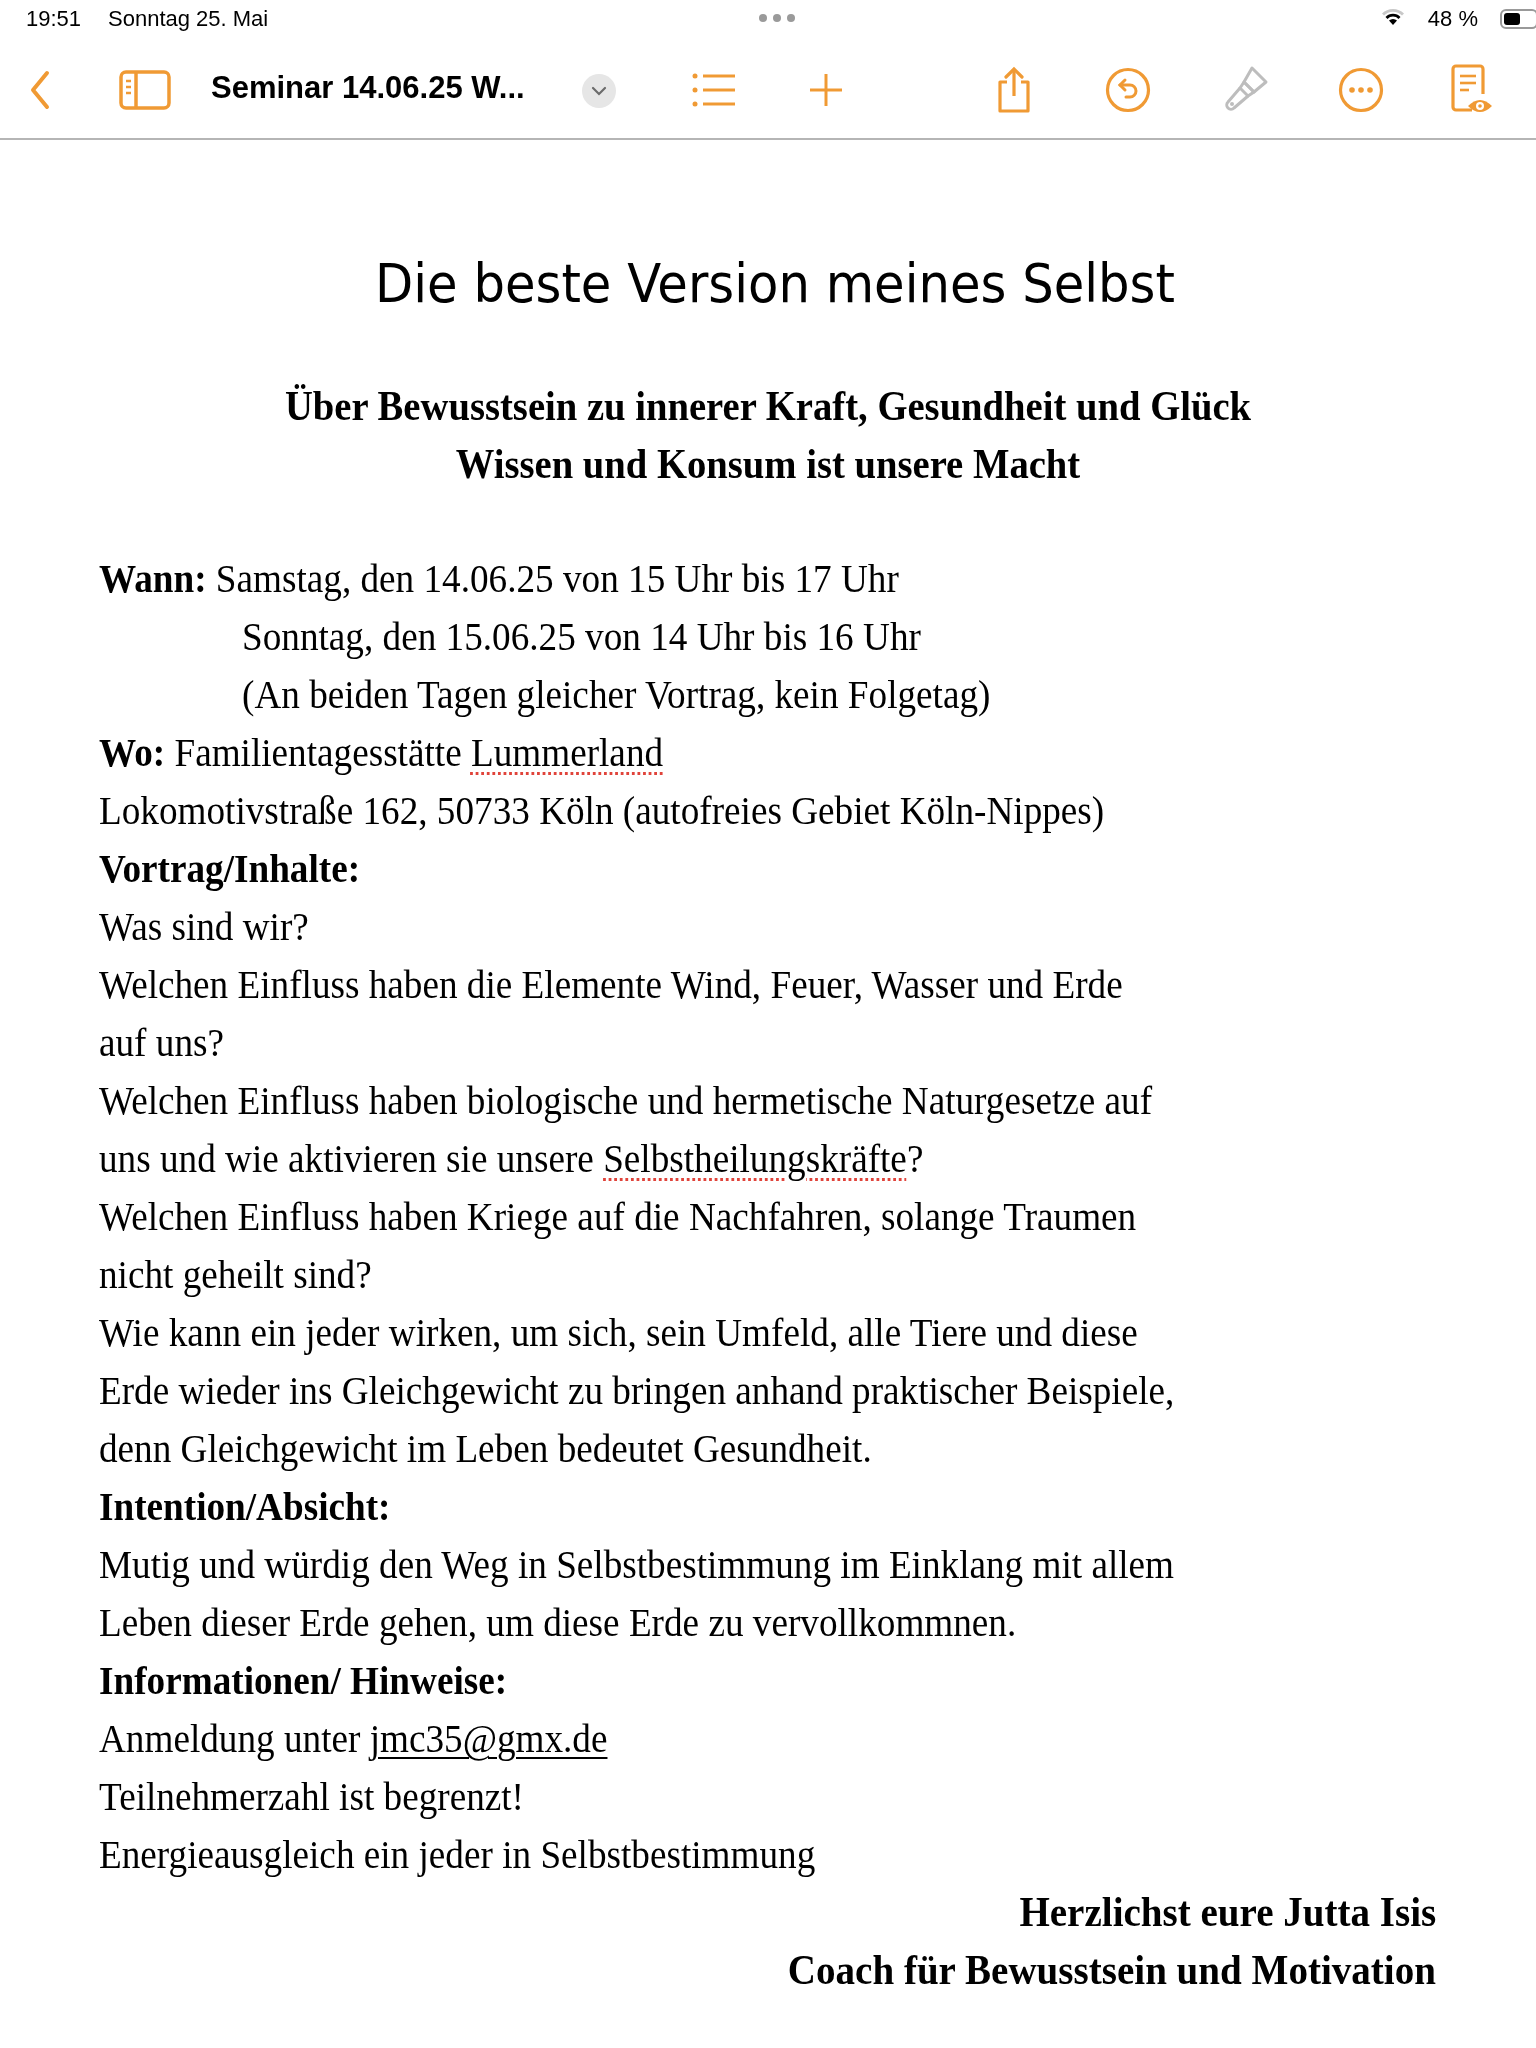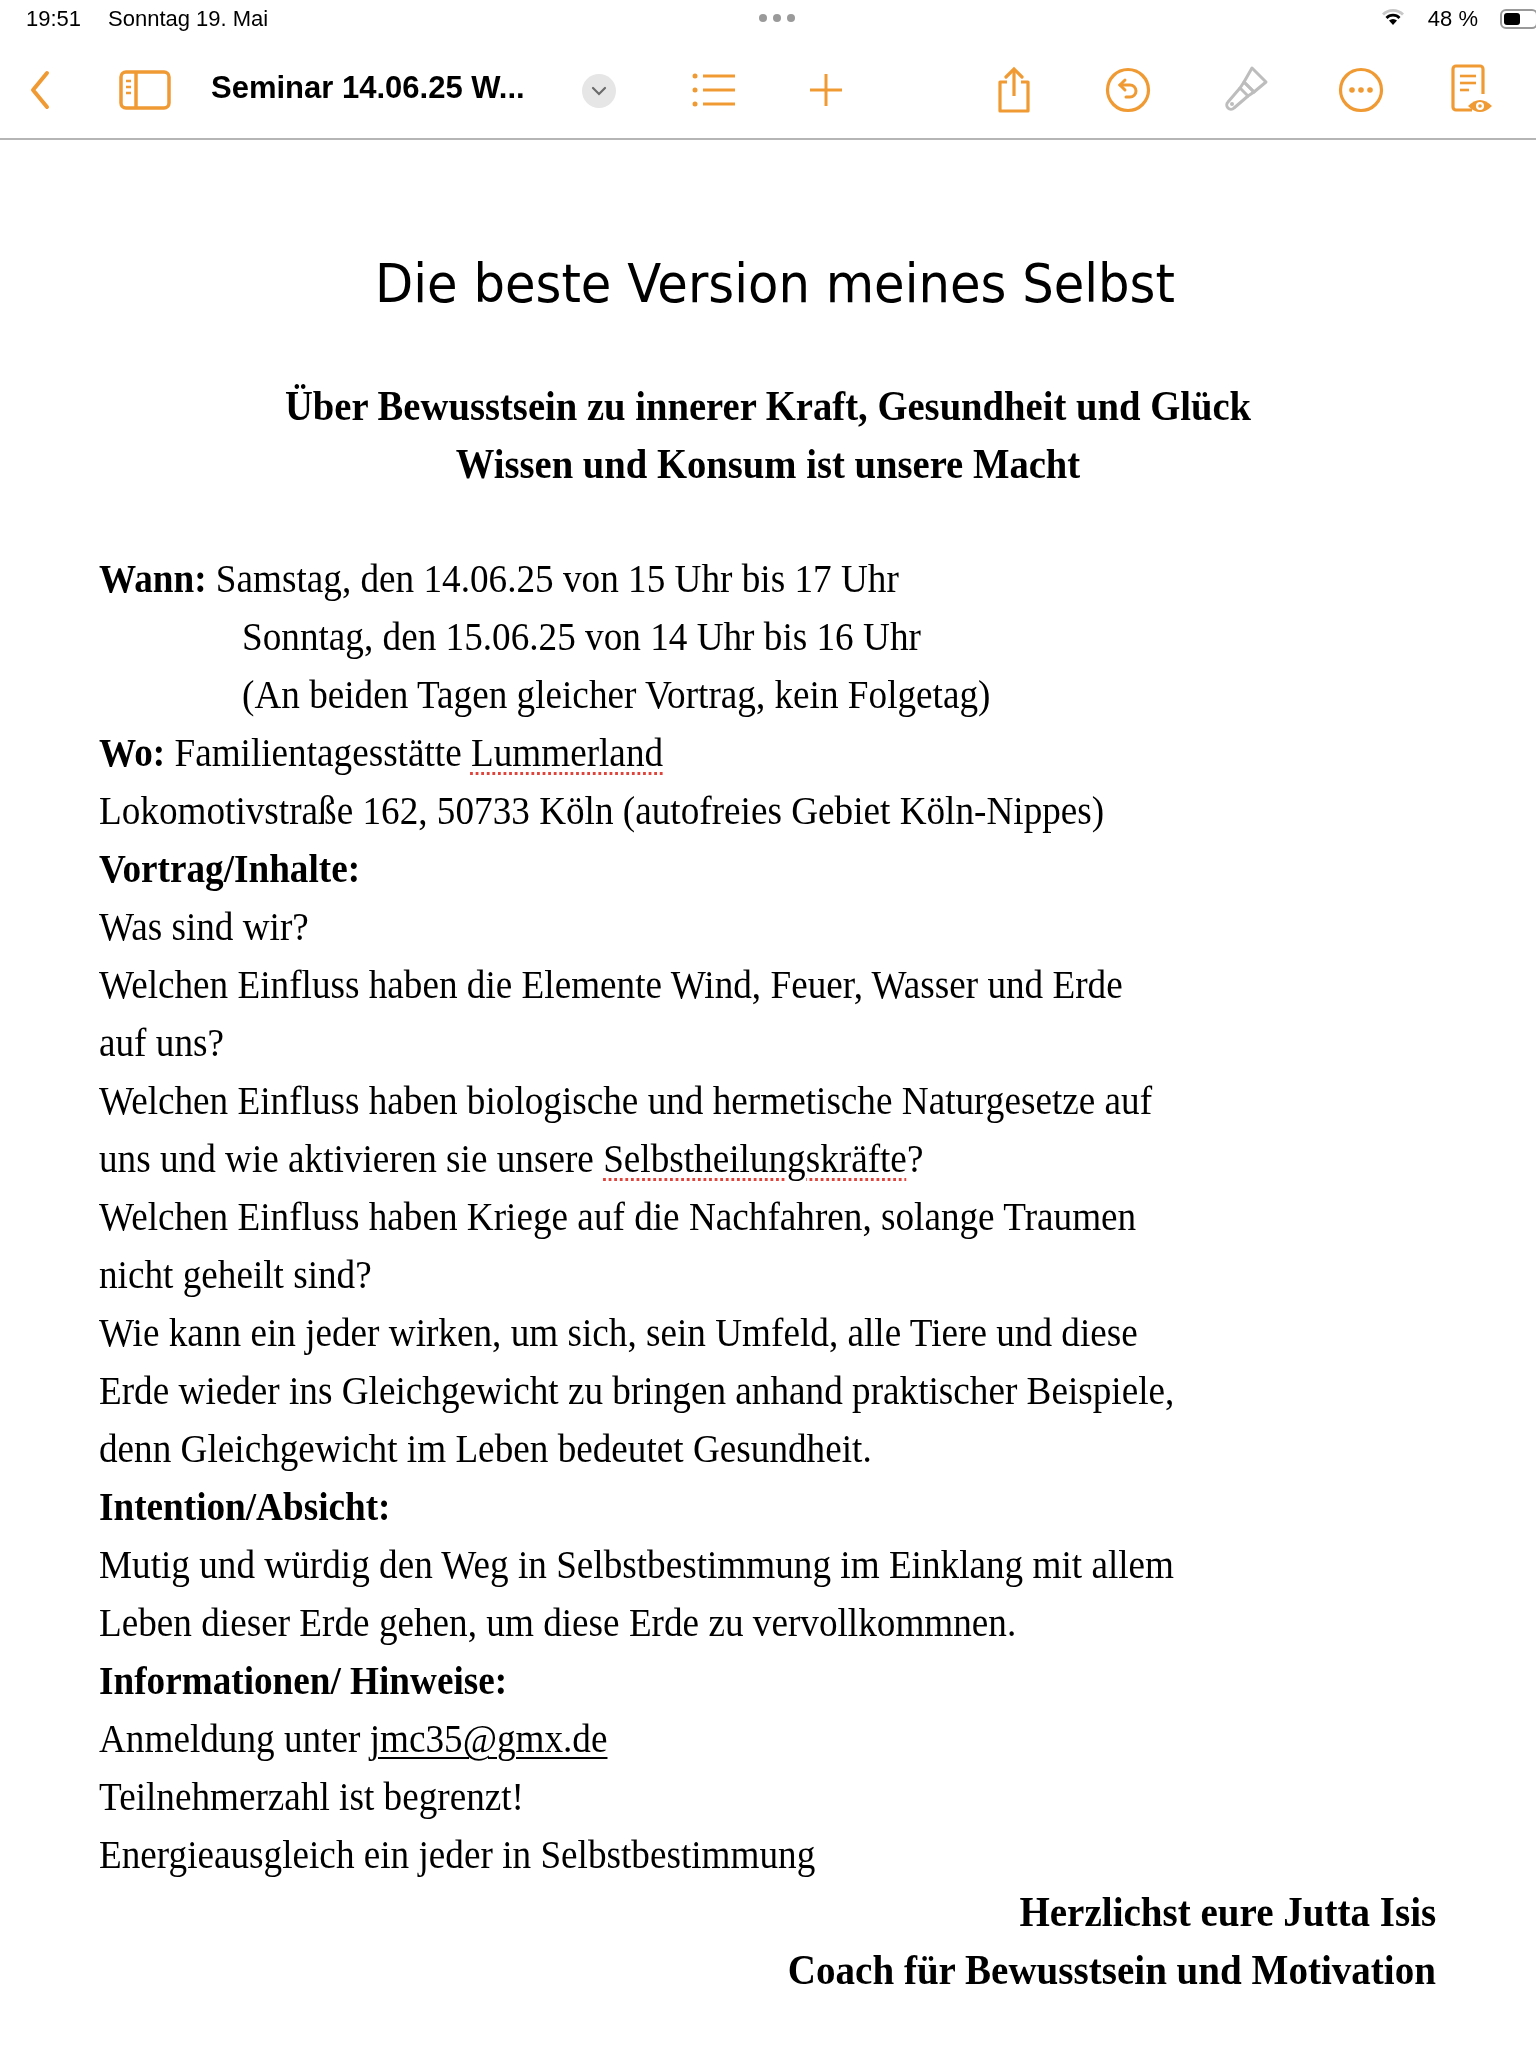--- a/index.html
+++ b/index.html
@@ -30,21 +30,21 @@
   .b { font-weight: bold; }
   .spell { text-decoration: underline; text-decoration-style: dotted; text-decoration-color: #e0433a; text-decoration-thickness: 3px; text-underline-offset: 6px; }
   .link { text-decoration: underline; text-underline-offset: 5px; text-decoration-thickness: 2px; cursor: pointer; }
   .right { position: absolute; right: 100px; font-size: 42px; font-weight: bold; white-space: nowrap; transform: scaleX(0.93); transform-origin: right top; text-align: right; }
 </style>
 </head>
 <body>
 
 <div class="statusbar">
   <span class="sb-time">19:51</span>
-  <span class="sb-date">Sonntag 19. Mai</span>
+  <span class="sb-date">Sonntag 25. Mai</span>
   <div class="sb-dots">
       <span></span>
       <span></span>
       <span></span>
     </div>
   <div class="sb-right">
     <span>
       <svg width="26" height="20" viewBox="0 0 26 20">
           <path d="M13 19 L9 14.5 A6 6 0 0 1 17 14.5 Z" fill="#000"></path>
           <path d="M5.5 11 A10.5 10.5 0 0 1 20.5 11 L18.5 13 A7.5 7.5 0 0 0 7.5 13 Z" fill="#000"></path>

